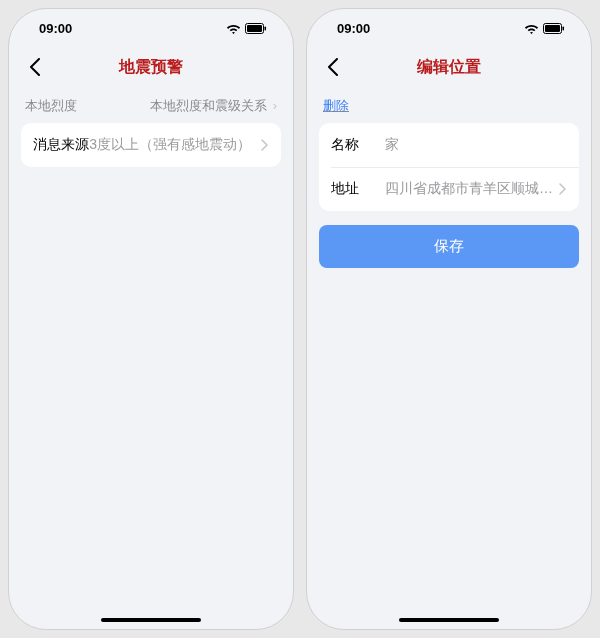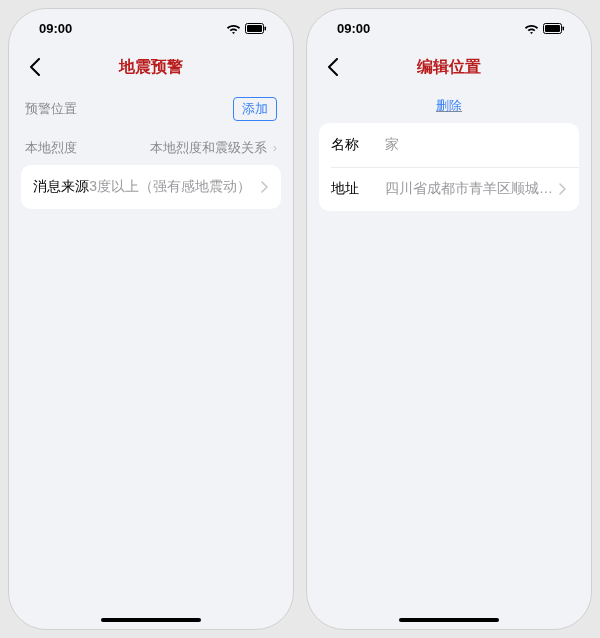--- a/index.html
+++ b/index.html
@@ -202,24 +202,20 @@
   <div class="nav-bar">
     <div class="back-btn">
       <svg width="12" height="18" viewBox="0 0 12 18">
           <path d="M10 1L2 9l8 8" stroke="#000" stroke-width="2" fill="none" stroke-linecap="round" stroke-linejoin="round"></path>
         </svg>
     </div>
     <div class="nav-title">地震预警</div>
   </div>
 
   <div class="content">
-    <div class="section-header">
-      <span>预警位置</span>
-      <span class="add-btn">添加</span>
-    </div>
 
     <div class="section-header">
       <span>本地烈度</span>
       <span class="section-header-right">
         <span>本地烈度和震级关系</span>
         <span style="color:#c5c5c9;margin-left:2px;">›</span>
       </span>
     </div>
     <div class="list-card">
       <div class="list-row">
@@ -261,34 +257,35 @@
   <div class="nav-bar">
     <div class="back-btn">
       <svg width="12" height="18" viewBox="0 0 12 18">
           <path d="M10 1L2 9l8 8" stroke="#000" stroke-width="2" fill="none" stroke-linecap="round" stroke-linejoin="round"></path>
         </svg>
     </div>
     <div class="nav-title">编辑位置</div>
   </div>
 
   <div class="content">
-    <div class="section-header" style="justify-content:center;text-decoration:underline;">
+    <div class="section-header" style="justify-content:flex-start;text-decoration:underline;">
       <span class="del-btn">删除</span>
     </div>
     <div class="list-card">
       <div class="list-row">
         <span class="row-label">名称</span>
         <span class="row-value">家</span>
       </div>
       <div class="list-row">
         <span class="row-label">地址</span>
         <span class="row-value">四川省成都市青羊区顺城大街...</span>
         <span class="chevron">
           <svg width="7" height="12" viewBox="0 0 7 12">
               <path d="M1 1l5 5-5 5" stroke="#c5c5c9" stroke-width="1.5" fill="none" stroke-linecap="round" stroke-linejoin="round"></path>
             </svg>
         </span>
       </div>
     </div>
 
+    <div class="save-btn">保存</div>
   </div>
   <div class="home-indicator"></div>
 </div>
 
 </body></html>

